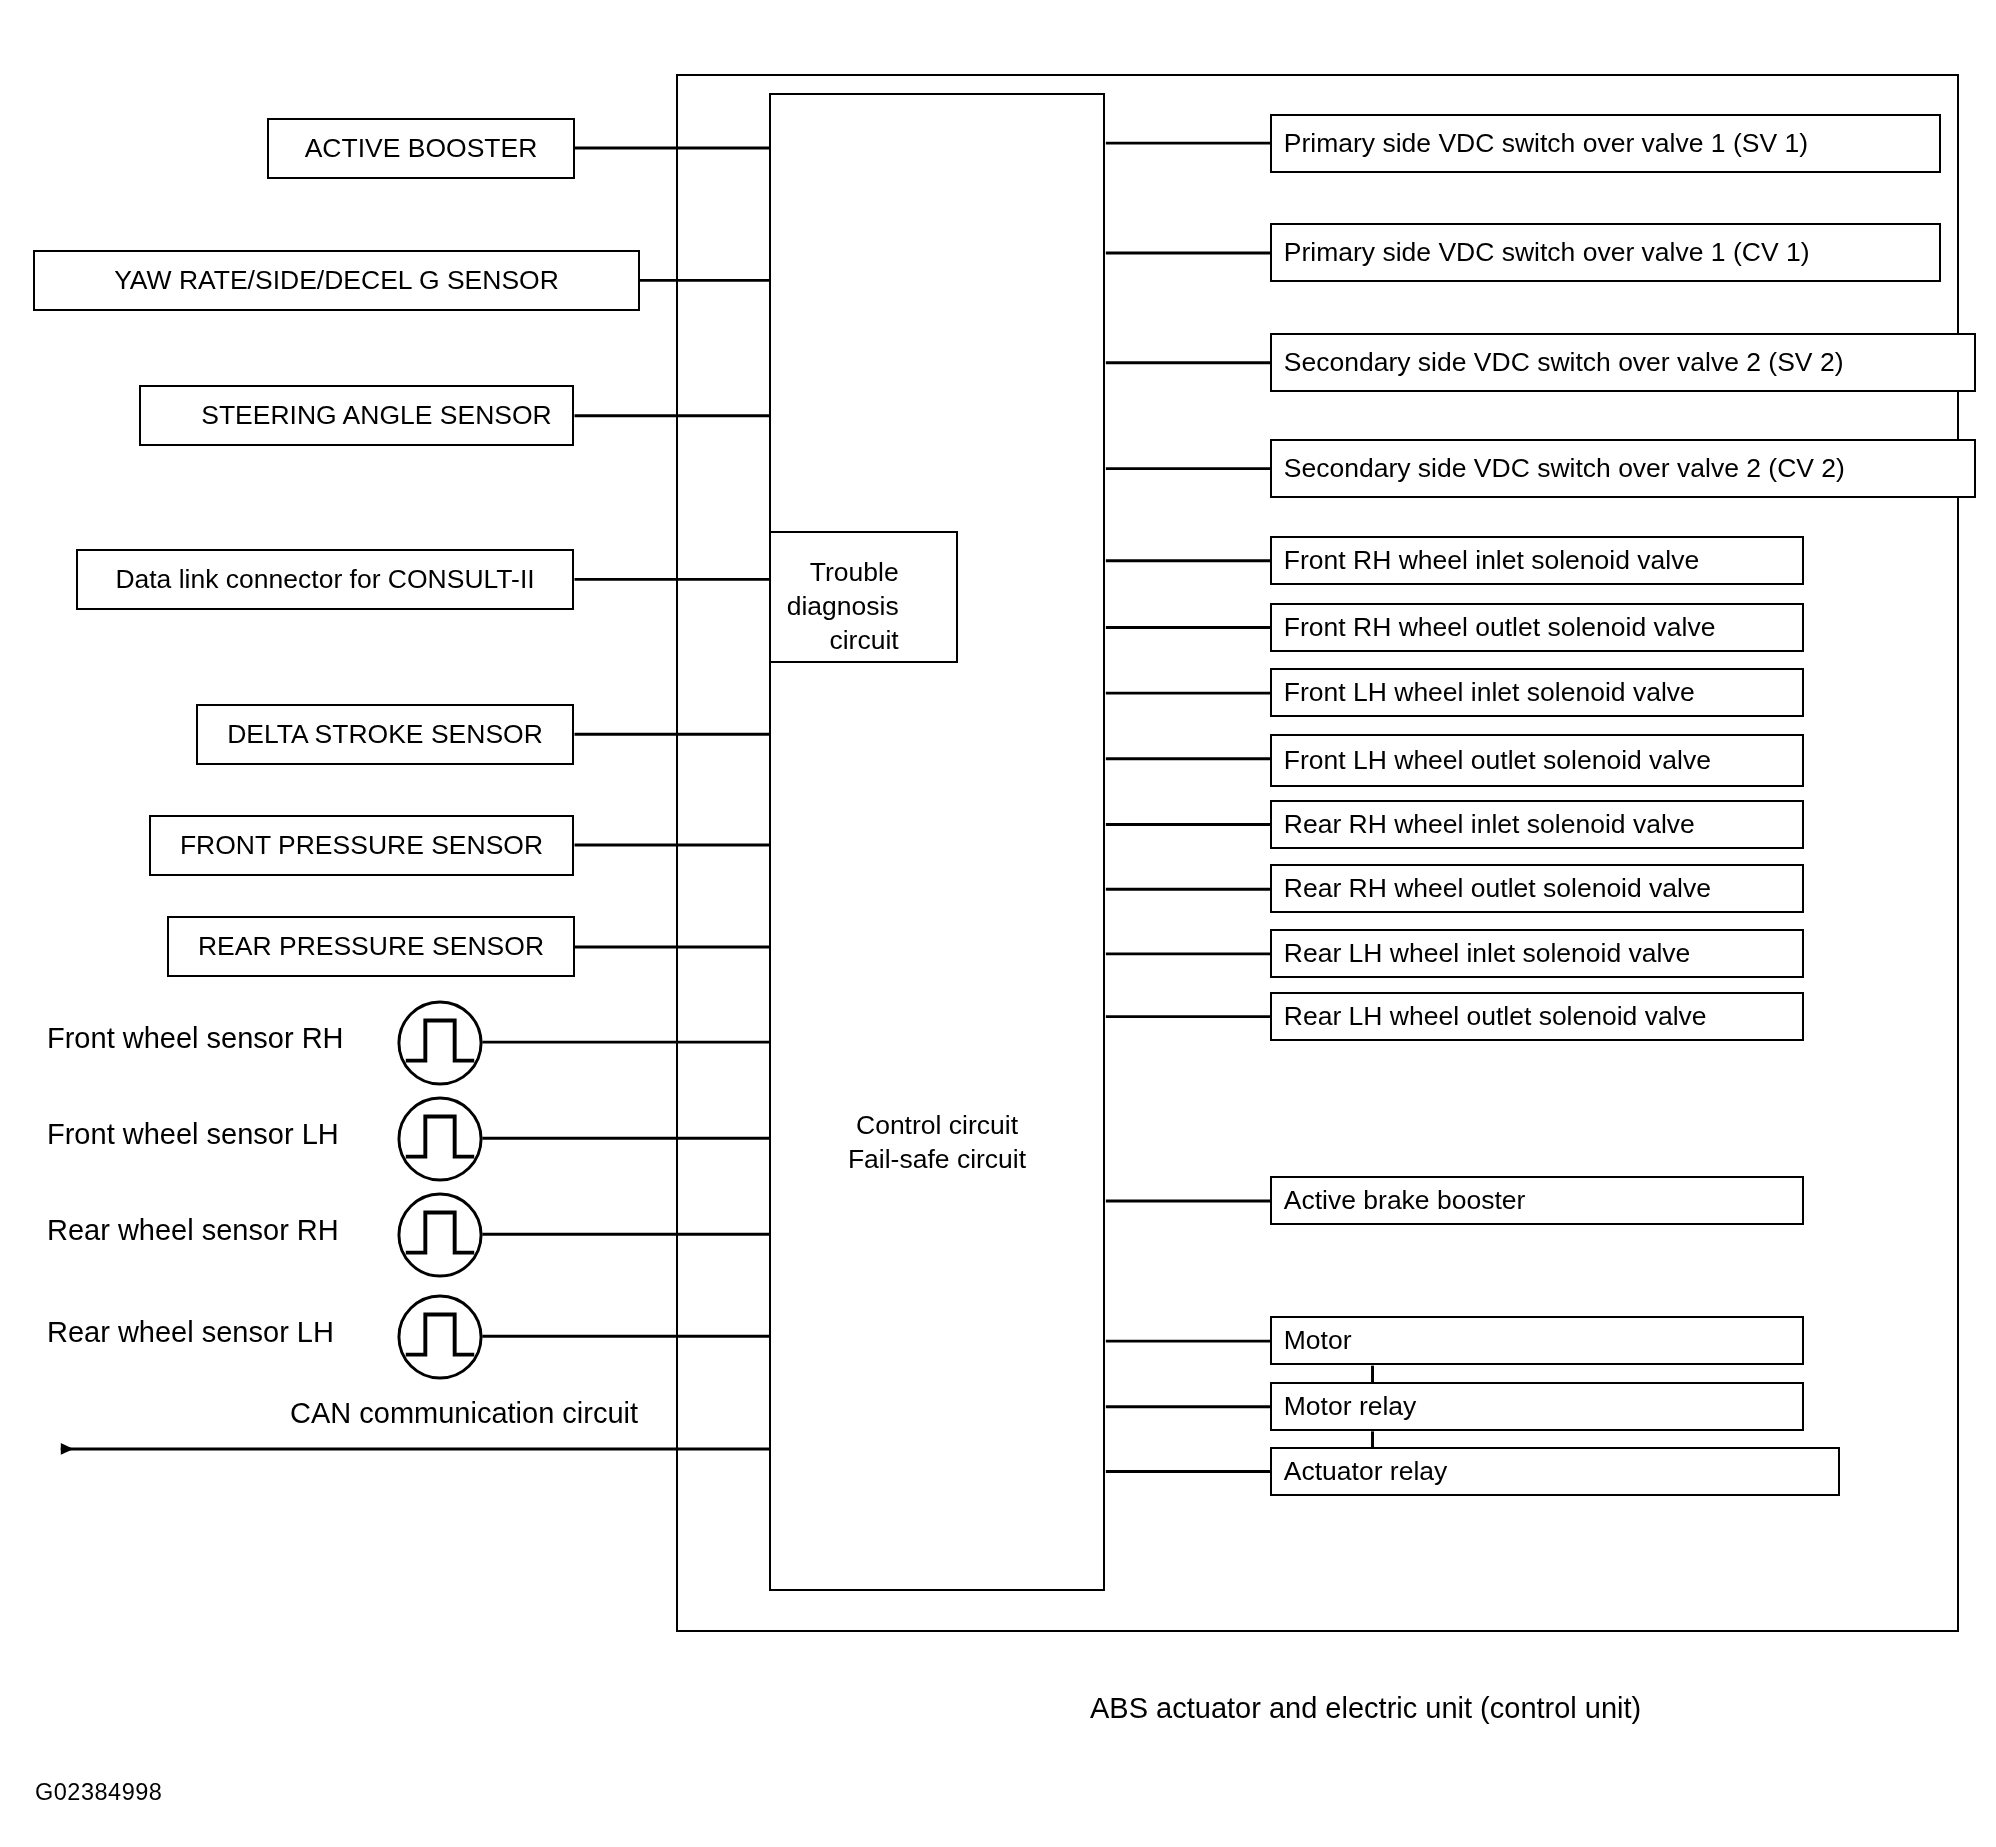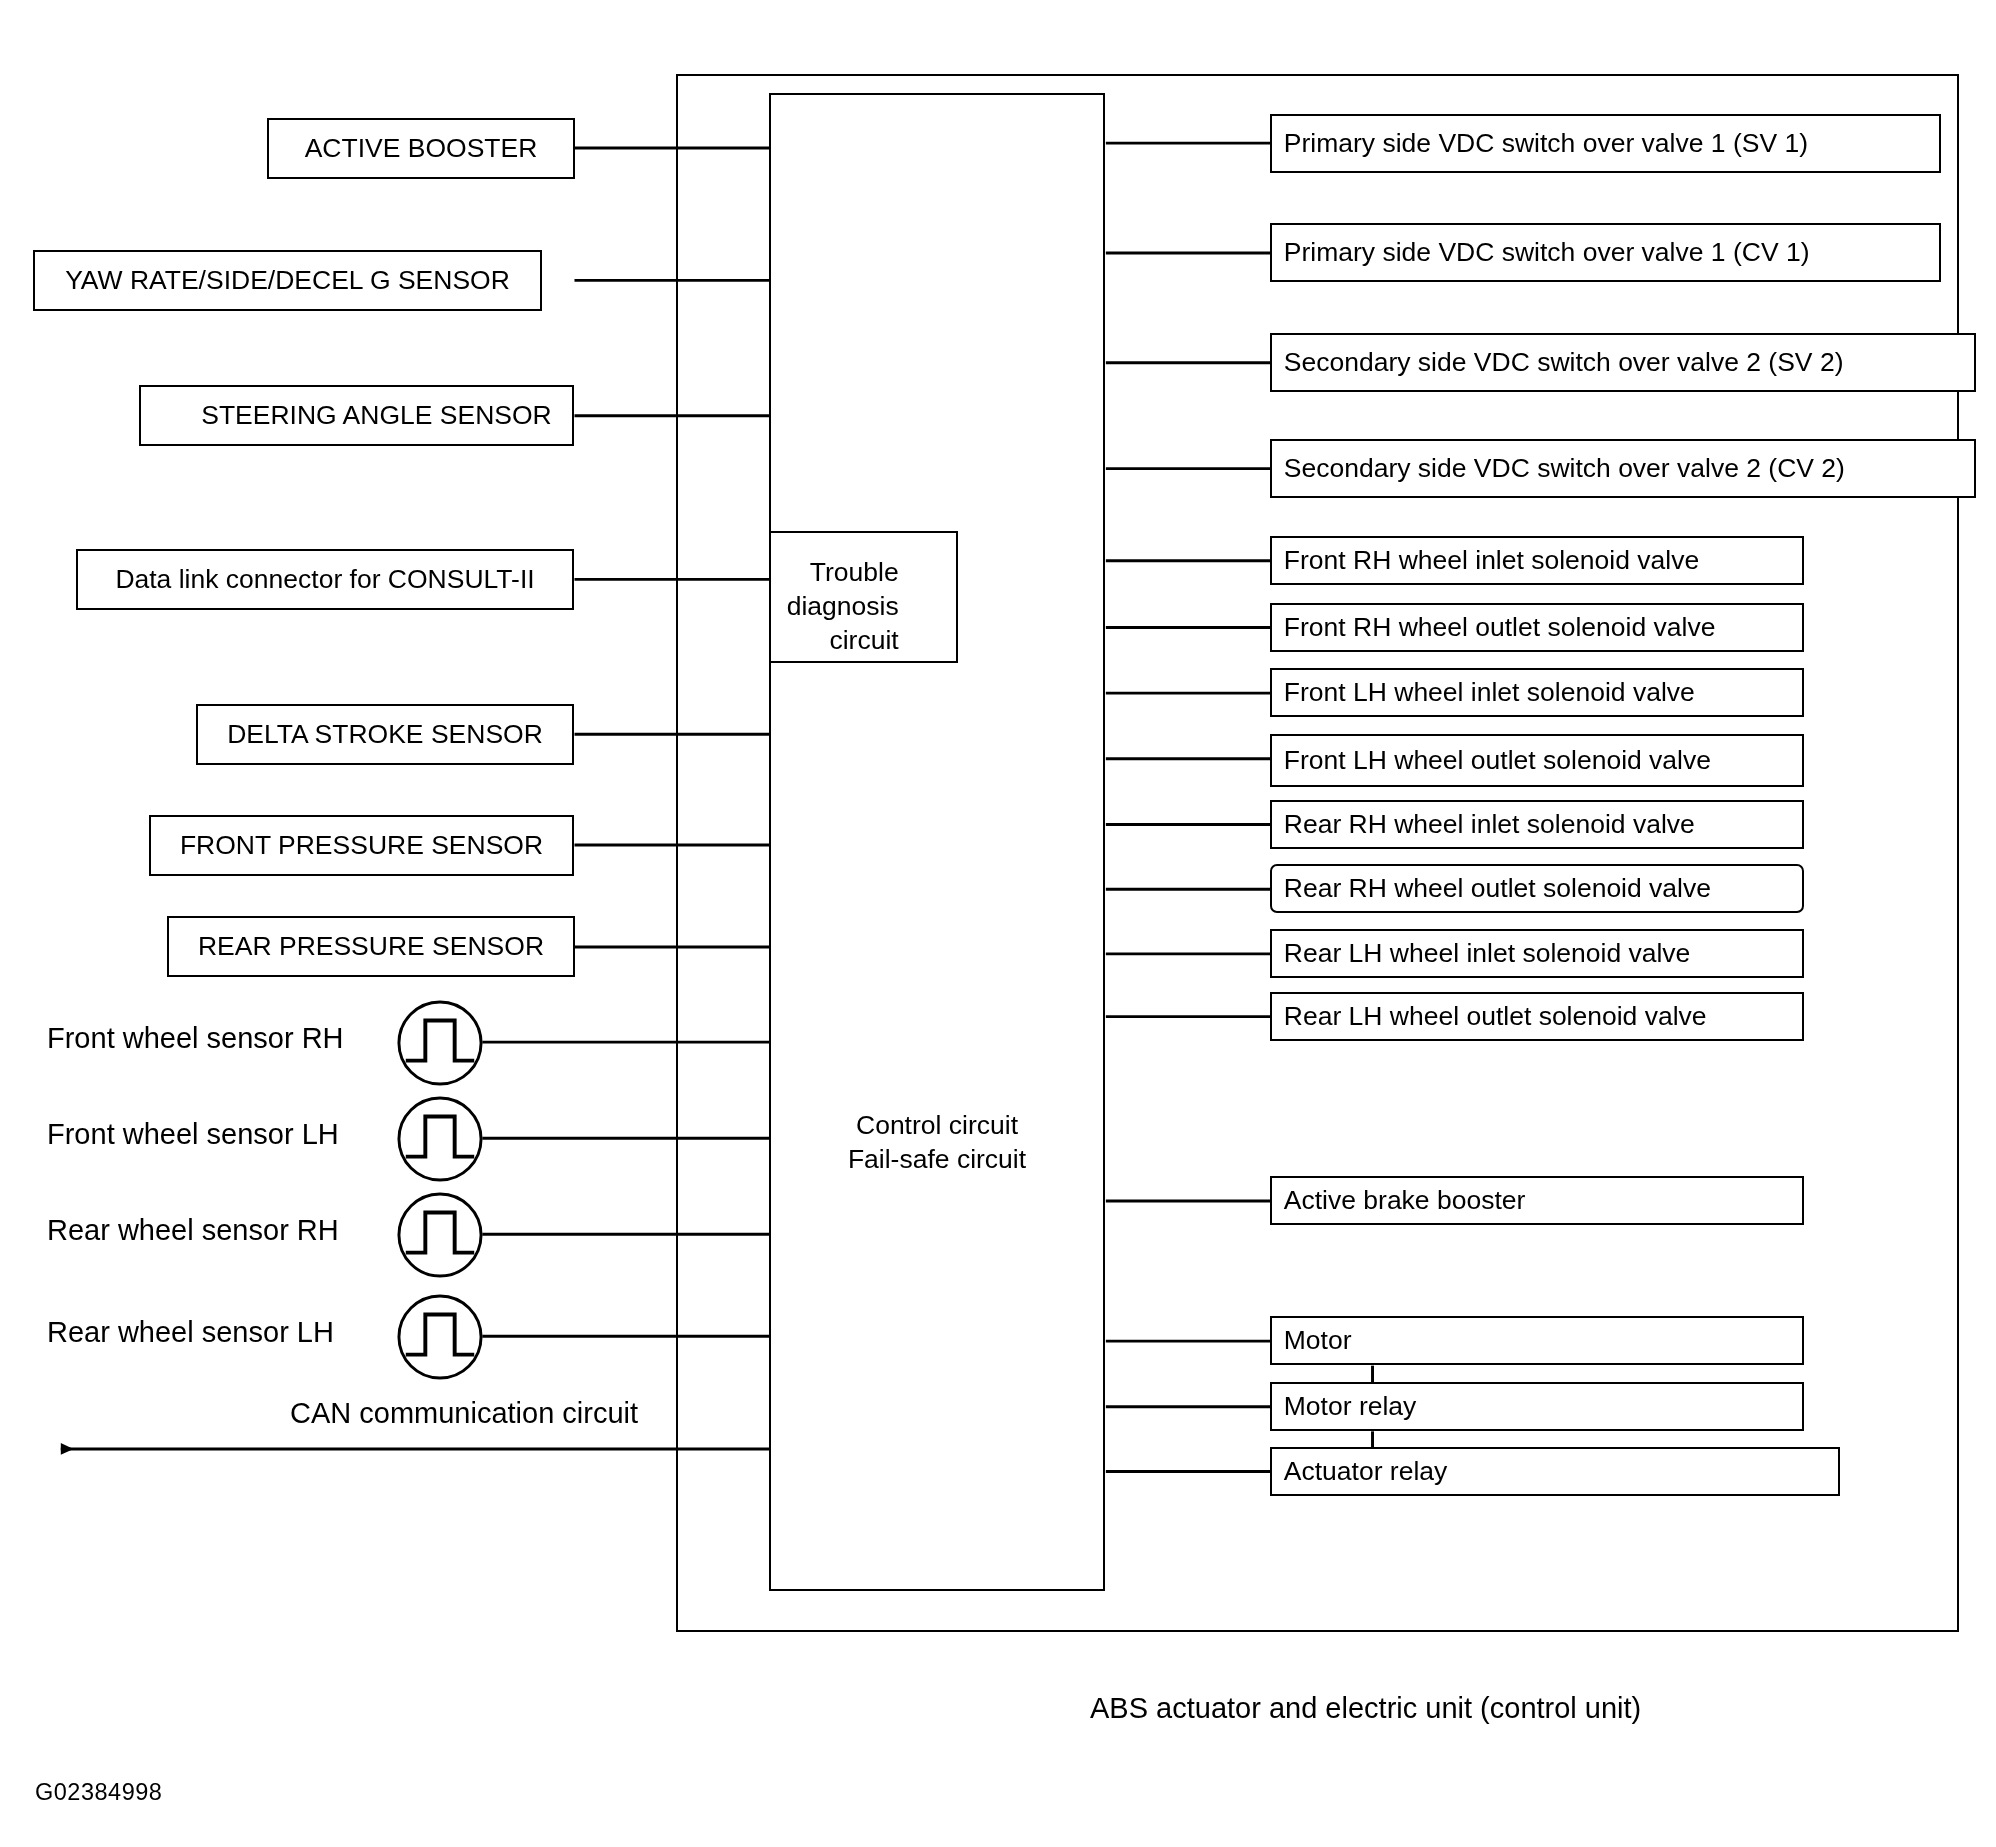--- a/index.html
+++ b/index.html
@@ -143,21 +143,21 @@
 diagnosis
 circuit</span>
   </div>
 
   <div class="ecu-text" style="left:769px; top:1108px; width:336px; font-size:26.5px;">Control circuit
 Fail-safe circuit</div>
 
   <div class="node center" style="left:267px; top:118px; width:308px; height:61px; font-size:26.5px;">
     <span>ACTIVE BOOSTER</span>
   </div>
-  <div class="node center" style="left:33px; top:250px; width:509px; height:61px; font-size:26.5px;text-align:right;">
+  <div class="node center" style="left:33px; top:250px; width:607px; height:61px; font-size:26.5px;text-align:right;">
     <span>YAW RATE/SIDE/DECEL G SENSOR</span>
   </div>
   <div class="node center" style="left:139px; top:385px; width:435px; height:61px; font-size:26.5px;padding-left:40px;">
     <span>STEERING ANGLE SENSOR</span>
   </div>
   <div class="node center" style="left:76px; top:549px; width:498px; height:61px; font-size:26.5px;">
     <span>Data link connector for CONSULT-II</span>
   </div>
   <div class="node center" style="left:196px; top:704px; width:378px; height:61px; font-size:26.5px;">
     <span>DELTA STROKE SENSOR</span>
@@ -215,21 +215,21 @@
   </div>
   <div class="node leftpad" style="left:1270px; top:668px; width:534px; height:49px; font-size:26.5px;">
     <span>Front LH wheel inlet solenoid valve</span>
   </div>
   <div class="node leftpad" style="left:1270px; top:734px; width:534px; height:53px; font-size:26.5px;">
     <span>Front LH wheel outlet solenoid valve</span>
   </div>
   <div class="node leftpad" style="left:1270px; top:800px; width:534px; height:49px; font-size:26.5px;">
     <span>Rear RH wheel inlet solenoid valve</span>
   </div>
-  <div class="node leftpad" style="left:1270px; top:864px; width:534px; height:49px; font-size:26.5px;border-radius:7px;">
+  <div class="node leftpad" style="left:1270px; top:864px; width:534px; height:49px; font-size:26.5px;">
     <span>Rear RH wheel outlet solenoid valve</span>
   </div>
   <div class="node leftpad" style="left:1270px; top:929px; width:534px; height:49px; font-size:26.5px;">
     <span>Rear LH wheel inlet solenoid valve</span>
   </div>
   <div class="node leftpad" style="left:1270px; top:992px; width:534px; height:49px; font-size:26.5px;">
     <span>Rear LH wheel outlet solenoid valve</span>
   </div>
   <div class="node leftpad" style="left:1270px; top:1176px; width:534px; height:49px; font-size:26.5px;">
     <span>Active brake booster</span>

